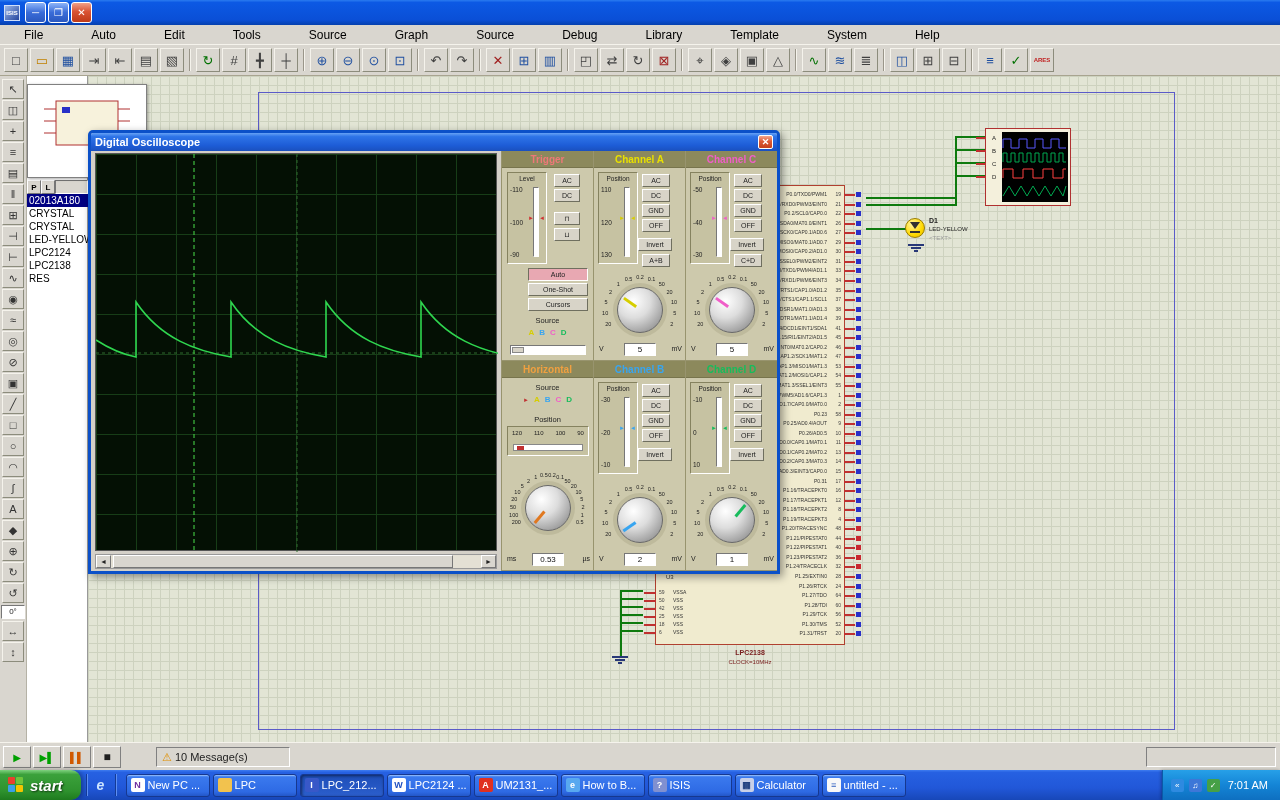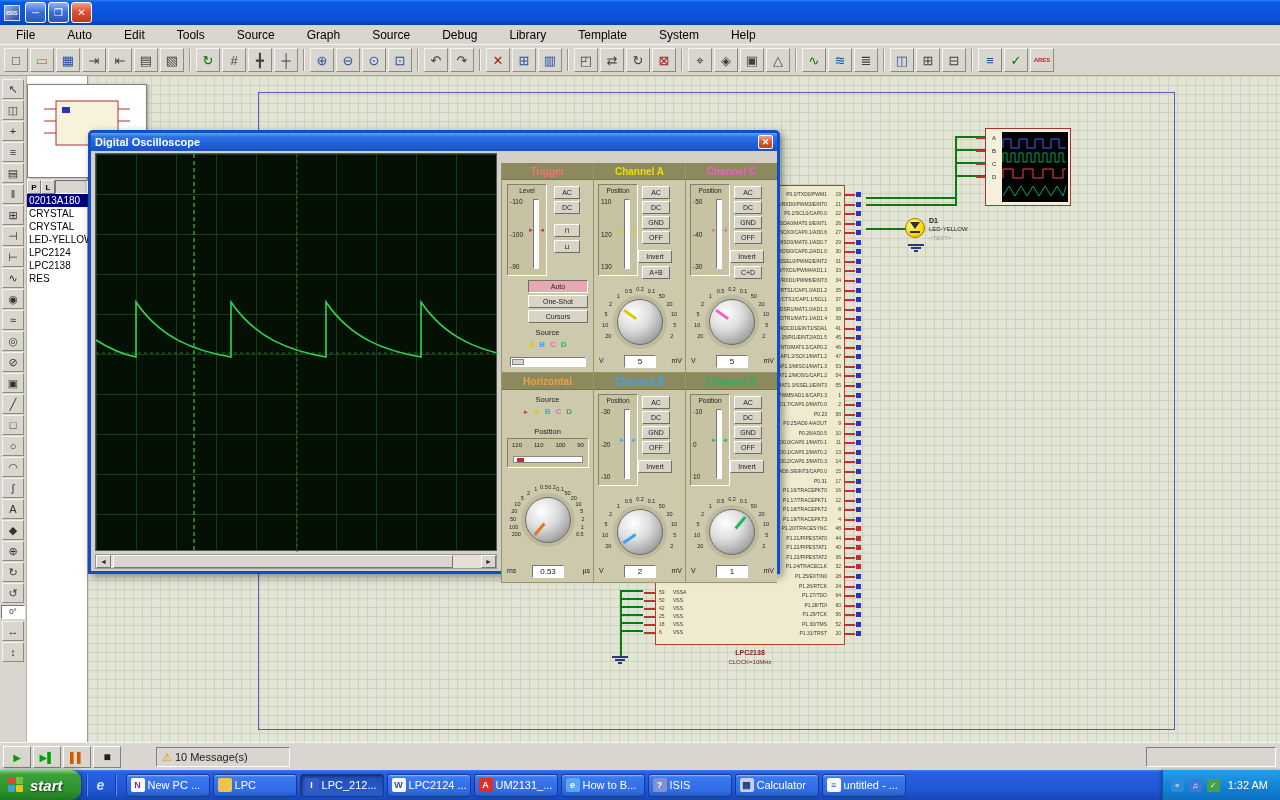--- a/index.html
+++ b/index.html
@@ -12,21 +12,21 @@
 .app-ico{width:16px;height:16px;margin:0 5px 0 4px;background:linear-gradient(135deg,#9AB6E8,#24459E);border:1px solid #CFDFFA;
  font-size:6px;font-weight:bold;color:#fff;text-align:center;line-height:14px;flex:none}
 .tb-title{flex:1;font-size:13px;font-weight:bold;text-shadow:1px 1px 1px #002070;white-space:nowrap}
 .winbtns{display:flex;gap:2px;margin-right:4px}
 .winbtn{width:21px;height:21px;border:1px solid #fff;border-radius:3px;color:#fff;font-size:10px;line-height:19px;text-align:center;
  background:linear-gradient(180deg,#8CB4F8,#3A6CD8 50%,#2A58C0);cursor:default}
 .winbtn.close{background:linear-gradient(180deg,#F0A088,#DA5434 45%,#BE3A18)}
 
 
 .menubar{position:absolute;left:0;top:25px;width:1280px;height:20px;background:#D9D6CF;display:flex;align-items:center;font-size:12px;color:#000;border-bottom:1px solid #F5F3EC}
-.menu-item{padding:2px 16px}
+.menu-item{padding:2px 24px}
 .toolbar{position:absolute;left:0;top:45px;width:1280px;height:31px;background:#D9D6CF;display:flex;align-items:center;padding-left:3px;border-bottom:1px solid #A8A490}
 .tb-btn{width:24px;height:24px;background:#D9D6CF;border:1px solid;border-color:#F5F3EC #8C8C7C #8C8C7C #F5F3EC;font-size:13px;line-height:21px;text-align:center;color:#404040;padding:0;margin:0 1px;font-family:inherit}
 .tb-btn.tb-text{font-size:6px;font-weight:bold;line-height:22px}
 .tb-sep{width:2px;height:22px;margin:0 4px;border-left:1px solid #9A968A;border-right:1px solid #F5F3EC}
 
 
 .modebar{position:absolute;left:0;top:76px;width:27px;height:666px;background:#D9D6CF;border-right:1px solid #B5B2A6;padding-top:2px}
 .lt-btn{display:block;width:22px;height:20px;margin:1px auto;background:#D9D6CF;border:1px solid;border-color:#F5F3EC #8C8C7C #8C8C7C #F5F3EC;font-size:11px;line-height:17px;text-align:center;color:#333;padding:0;font-family:inherit}
 .angle-box{display:block;width:24px;height:14px;margin:2px auto;background:#fff;border:1px solid;border-color:#777 #fff #fff #777;font-size:8px;text-align:center;line-height:12px;color:#222}
 
@@ -86,21 +86,21 @@
 .screen{position:absolute;left:4px;top:2px;width:402px;height:398px;border:1px solid #555;background-color:#041004;
  background-image:linear-gradient(#173D17 1px,transparent 1px),linear-gradient(90deg,#173D17 1px,transparent 1px);background-size:40px 40px}
 .screen svg{position:absolute;left:0;top:0}
 .axis{stroke:#2E6B2E;stroke-dasharray:3 3;stroke-width:1}
 .cursor{stroke:#4ADF4A;stroke-dasharray:4 3;stroke-width:1}
 .trace{stroke-width:1.6;fill:none}
 .hscroll{position:absolute;left:4px;top:403px;width:402px;height:15px;background:#CCC8BE;border:1px solid #999;display:flex}
 .sc-btn{width:15px;height:13px;background:#D9D6CF;border:1px solid;border-color:#fff #777 #777 #fff;font-size:7px;line-height:11px;text-align:center;color:#222}
 .sc-track{flex:1;position:relative;background:#E4E0D4}
 .sc-thumb{position:absolute;left:2px;top:0;width:340px;height:13px;background:#D9D6CF;border:1px solid;border-color:#fff #777 #777 #fff}
-.scope-controls{position:absolute;left:410px;top:12px;width:276px;height:420px;display:grid;grid-template-columns:92px 92px 92px;grid-template-rows:210px 210px}
+.scope-controls{position:absolute;left:410px;top:0;width:276px;height:420px;display:grid;grid-template-columns:92px 92px 92px;grid-template-rows:210px 210px}
 .panel{position:relative;border-left:1px solid #98946E;border-bottom:1px solid #98946E;background:#CDC9AC}
 .panel-h{height:17px;background:#8C895C;font-weight:bold;font-size:10px;text-align:center;line-height:17px;border-bottom:1px solid #77744C}
 .panel-c{position:relative;height:192px}
 .sbtn{position:absolute;height:13px;background:#D8D4C8;border:1px solid;border-color:#fff #6F6F5F #6F6F5F #fff;font-size:7px;color:#222;padding:0;font-family:inherit;line-height:11px}
 .sbtn.act{background:#E8A8B2;border-color:#6F6F5F #fff #fff #6F6F5F}
 .slidebox{position:absolute;width:40px;height:92px;background:#C6C2A2;border:1px solid;border-color:#85825F #fff #fff #85825F}
 .sb-label{font-size:6.5px;text-align:center;color:#222;margin-top:2px}
 .sb-ticks{position:absolute;left:2px;top:13px;bottom:5px;display:flex;flex-direction:column;justify-content:space-between;font-size:6.5px;color:#222}
 .sb-track{position:absolute;right:7px;top:14px;bottom:6px;width:6px;background:#fff;border:1px solid;border-color:#777 #fff #fff #777}
 .sb-ar{position:absolute;font-size:6px;top:42px}
@@ -1016,17 +1016,17 @@
         </button>
         <button class="task-btn">
           <span class="task-ico" style="background: rgb(248, 248, 248); color: rgb(48, 96, 192);">≡</span>
           <span class="task-label">untitled - ...</span>
         </button>
       </span>
     <span class="tray">
       <span class="tray-ico" style="background: rgb(46, 138, 224);">«</span>
         <span class="tray-ico" style="background: rgb(61, 119, 216);">♫</span>
         <span class="tray-ico" style="background: rgb(70, 160, 70);">✓</span>
-        <span class="tray-time">1:32 AM</span>
+        <span class="tray-time">7:01 AM</span>
     </span>
   </div>
 
 </div>
 
 </body></html>

